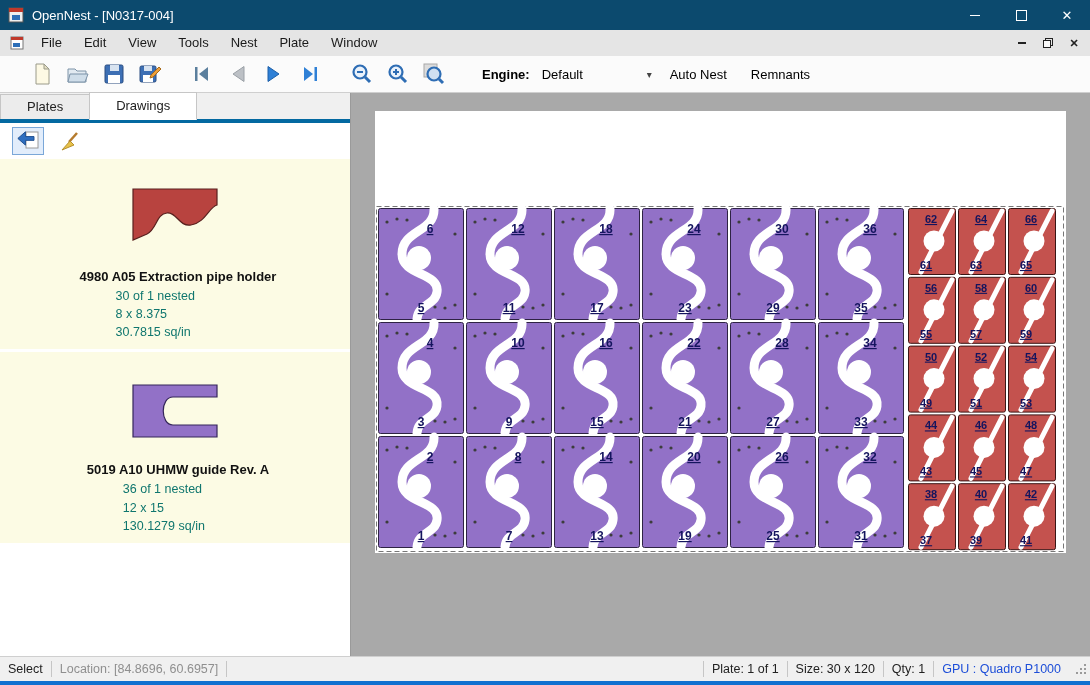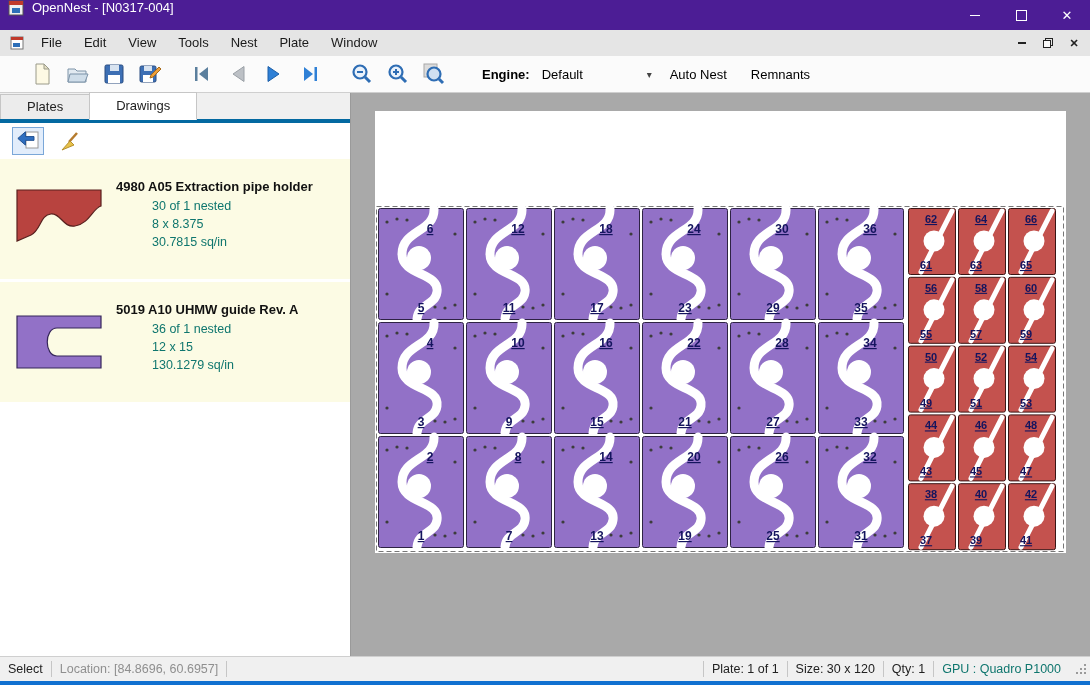--- a/index.html
+++ b/index.html
@@ -1,20 +1,20 @@
 <!DOCTYPE html>
 <html><head>
 <meta charset="utf-8">
 <style>
   html,body{margin:0;padding:0;width:1090px;height:685px;overflow:hidden;
     font-family:"Liberation Sans",sans-serif;font-size:13px;background:#fff;}
   .app{width:1090px;height:685px;display:flex;flex-direction:column;}
 
   
-  .titlebar{height:30px;background:#4c1d95;display:flex;align-items:flex-start;color:#fff;flex:0 0 30px;}
+  .titlebar{height:30px;background:#0c4a6e;display:flex;align-items:center;color:#fff;flex:0 0 30px;}
   .titlebar .app-icon{margin-left:8px;display:flex;}
   .title-text{margin-left:8px;font-size:13px;}
   .win-btns{margin-left:auto;display:flex;height:30px;}
   .win-btn{width:46px;height:30px;display:flex;align-items:center;justify-content:center;color:#fff;cursor:default;}
   .min-bar{width:10px;height:1px;background:#fff;}
   .max-box{width:9px;height:9px;border:1px solid #fff;}
 
   
   .menubar{height:26px;background:#e5e5e5;display:flex;align-items:center;flex:0 0 26px;}
   .mdi-icon{margin:0 6px 0 10px;display:flex;}
@@ -39,42 +39,42 @@
   .sidebar{width:350px;flex:0 0 350px;border-right:1px solid #9a9a9a;display:flex;flex-direction:column;background:#fff;}
   .tabstrip{height:26px;background:#f0f0f0;display:flex;align-items:flex-end;border-bottom:4px solid #0369a1;}
   .tab{padding:0 26px;height:24px;line-height:24px;background:#ececec;border:1px solid #c6c6c6;border-bottom:none;
     margin-right:-1px;color:#222;cursor:default;}
   .tab.active{background:#fff;height:26px;line-height:26px;position:relative;z-index:2;border-bottom:1px solid #fff;margin-bottom:-1px;}
   .minibar{height:36px;display:flex;align-items:center;padding-left:12px;gap:10px;background:#fff;}
   .mini-btn{width:32px;height:28px;display:flex;align-items:center;justify-content:center;border:1px solid transparent;
     background:transparent;padding:0;}
   .mini-btn.selected{background:#e2edfb;border:1px solid #7aa7d8;}
   .list{flex:1 1 auto;background:#fff;overflow:hidden;}
-  .list-item{display:flex;background:#fcfbe4;padding:20px 8px;margin-bottom:3px;min-height:80px;}
+  .list-item{display:flex;align-items:center;background:#fcfbe4;padding:8px 8px;margin-bottom:3px;min-height:80px;flex-direction:column;}
   .thumb{width:102px;flex:0 0 102px;display:flex;align-items:center;justify-content:center;}
   .item-text{margin-left:6px;}
   .item-title{font-weight:bold;color:#111;margin-bottom:3px;}
   .item-meta{font-size:12.5px;color:#0f766e;line-height:1.45;margin-left:36px;}
 
   
   .canvas{flex:1 1 auto;position:relative;background:#a9a9a9;overflow:hidden;}
   .sheet{position:absolute;left:24px;top:18px;width:691px;height:442px;background:#fff;}
   #nest-svg{position:absolute;left:25px;top:113px;}
   #nest-svg text.pn{font-family:"Liberation Sans",sans-serif;font-weight:bold;font-size:12px;fill:#14145e;
     text-anchor:middle;text-decoration:underline;}
   #nest-svg text.pn.small{font-size:11px;}
 
   
   .statusbar{height:24px;flex:0 0 24px;background:#f0f0f0;border-top:1px solid #cfcfcf;display:flex;
     align-items:center;font-size:12.5px;color:#222;}
   .sb-seg{padding:0 8px;white-space:nowrap;}
   .sb-sep{width:1px;height:16px;background:#c6c6c6;}
   .sb-loc{color:#8f8f8f;}
   .sb-spacer{flex:1 1 auto;}
-  .sb-gpu{color:#0f766e;text-align:center;}
+  .sb-gpu{color:#1d4ed8;text-align:center;}
   .grip{margin:0 3px 0 6px;display:flex;align-items:flex-end;}
 
   .bottomstrip{height:4px;flex:0 0 4px;background:#1070d0;}
 </style>
 </head>
 <body>
 
 <div class="app">
 
   <div class="titlebar">

